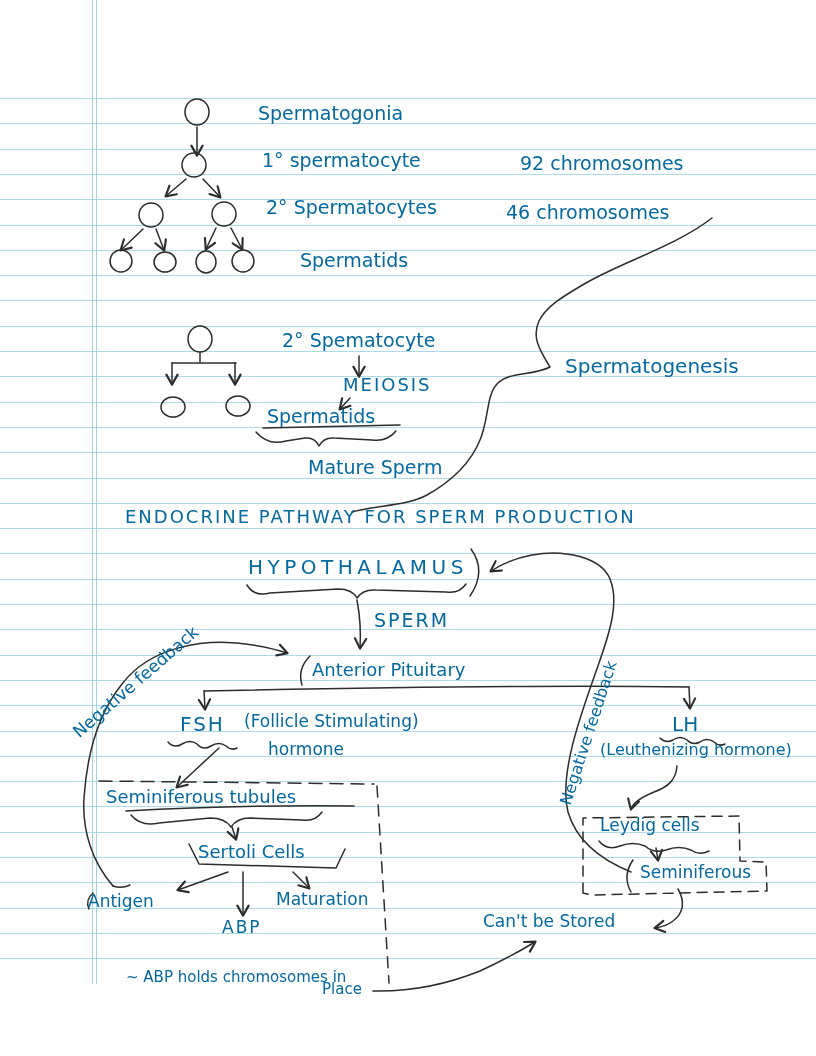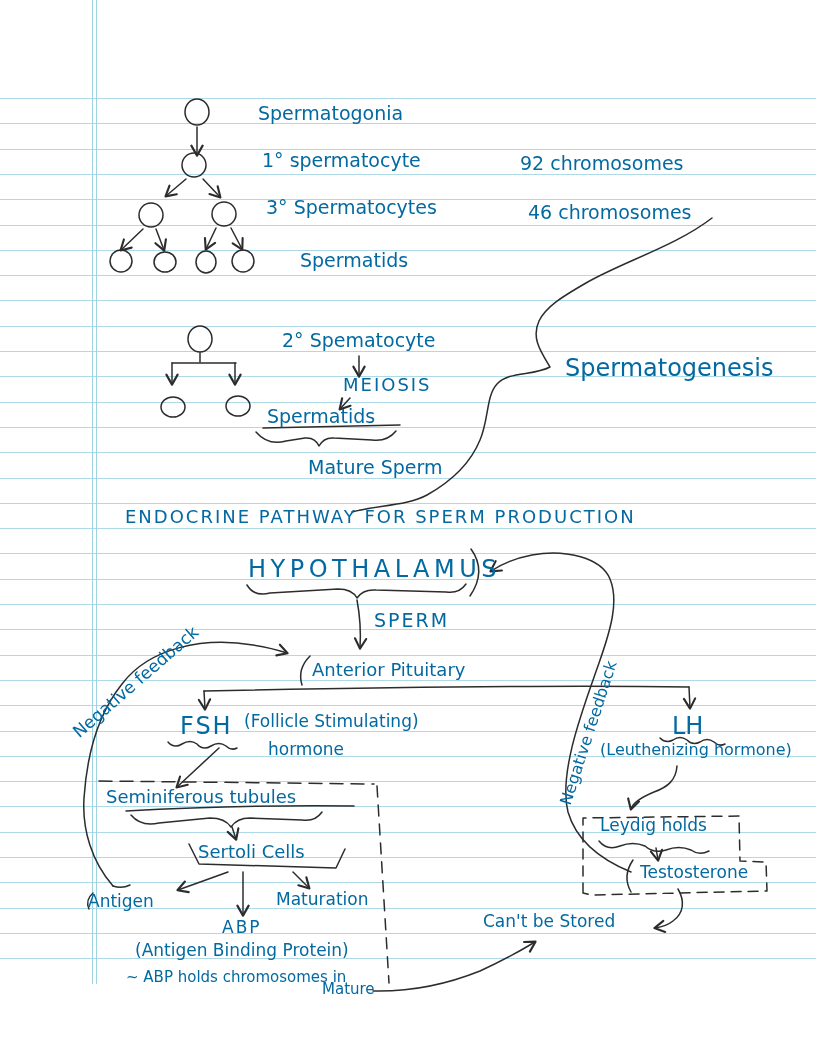--- a/index.html
+++ b/index.html
@@ -4,21 +4,21 @@
 <style>
   html,body{margin:0;padding:0;background:#e8e8e8;}
   .page{position:relative;width:816px;height:1056px;background:#ffffff;overflow:hidden;
         font-family:"DejaVu Sans",sans-serif;color:#0369a1;margin:0 auto;}
   .ruled{position:absolute;left:0;top:98px;width:816px;height:886px;
          background:repeating-linear-gradient(to bottom,#aedae7 0px,#aedae7 1px,transparent 1px,transparent 25.3px);}
   .vline{position:absolute;top:0;height:984px;width:1px;background:#9fd3e3;}
   .strokes{position:absolute;left:0;top:0;z-index:2;}
   .lbl{position:absolute;z-index:3;white-space:nowrap;line-height:1.05;}
   .fs15{font-size:15px}.fs16{font-size:16px}.fs17{font-size:17px}
-  .fs18{font-size:18px}.fs19{font-size:19px}.fs20{font-size:24px}.ls2{letter-spacing:2px}.ls4{letter-spacing:4.5px}
+  .fs18{font-size:18px}.fs19{font-size:19px}.fs20{font-size:20px}.ls2{letter-spacing:2px}.ls4{letter-spacing:4.5px}
   .nfl{transform:rotate(-41deg);transform-origin:0 0;}
   .nfr{transform:rotate(-72deg);transform-origin:0 0;}
 </style>
 </head>
 <body>
 
 <div class="page">
   <div class="ruled"></div>
   <div class="vline" style="left:92px"></div>
   <div class="vline" style="left:96px"></div>
@@ -94,22 +94,22 @@
       <path d="M599 841 q8 10 21 5 q13 -5 25 0 q9 8 21 4 q13 -5 25 0 q8 6 18 1"></path>
       <path d="M656 848 L658 860" marker-end="url(#ah)"></path>
       <path d="M678 889 C685 901 684 913 673 921 C668 925 661 927 655 928" marker-end="url(#ah)"></path>
       <path d="M373 991 C415 992 450 983 480 971 C500 962 520 951 535 942" marker-end="url(#ah)"></path>
     </g>
   </svg>
 
   <div class="lbl fs19" style="left:258px;top:104px">Spermatogonia</div>
   <div class="lbl fs19" style="left:262px;top:151px">1° spermatocyte</div>
   <div class="lbl fs19" style="left:520px;top:154px">92 chromosomes</div>
-  <div class="lbl fs19" style="left:266px;top:198px">3° Spermatocytes</div>
-  <div class="lbl fs19" style="left:528px;top:203px">46 chromosomes</div>
+  <div class="lbl fs19" style="left:266px;top:198px">2° Spermatocytes</div>
+  <div class="lbl fs19" style="left:506px;top:203px">46 chromosomes</div>
   <div class="lbl fs19" style="left:300px;top:251px">Spermatids</div>
 
   <div class="lbl fs19" style="left:282px;top:331px">2° Spematocyte</div>
   <div class="lbl fs18 ls2" style="left:343px;top:376px">MEIOSIS</div>
   <div class="lbl fs19" style="left:267px;top:407px">Spermatids</div>
   <div class="lbl fs19" style="left:308px;top:458px">Mature Sperm</div>
   <div class="lbl fs20" style="left:565px;top:356px">Spermatogenesis</div>
 
   <div class="lbl fs20 ls4" style="left:248px;top:557px">HYPOTHALAMUS</div>
   <div class="lbl fs18 ls2" style="left:125px;top:508px">ENDOCRINE PATHWAY FOR SPERM PRODUCTION</div>
@@ -120,19 +120,18 @@
   <div class="lbl fs20 ls2" style="left:180px;top:714px">FSH</div>
   <div class="lbl fs17" style="left:244px;top:713px">(Follicle Stimulating)</div>
   <div class="lbl fs17" style="left:268px;top:741px">hormone</div>
   <div class="lbl fs20" style="left:672px;top:714px">LH</div>
   <div class="lbl fs16" style="left:600px;top:742px">(Leuthenizing hormone)</div>
   <div class="lbl fs18" style="left:106px;top:788px">Seminiferous tubules</div>
   <div class="lbl fs18" style="left:198px;top:843px">Sertoli Cells</div>
   <div class="lbl fs17" style="left:88px;top:893px">Antigen</div>
   <div class="lbl fs17" style="left:276px;top:891px">Maturation</div>
   <div class="lbl fs17 ls2" style="left:222px;top:919px">ABP</div>
-  <div class="lbl fs17" style="left:135px;top:942px">(Antigen Binding Protein)</div>
   <div class="lbl fs15" style="left:126px;top:970px">~ ABP  holds chromosomes in</div>
-  <div class="lbl fs15" style="left:322px;top:982px">Mature</div>
-  <div class="lbl fs17" style="left:600px;top:817px">Leydig holds</div>
-  <div class="lbl fs17" style="left:640px;top:864px">Testosterone</div>
+  <div class="lbl fs15" style="left:322px;top:982px">Place</div>
+  <div class="lbl fs17" style="left:600px;top:817px">Leydig cells</div>
+  <div class="lbl fs17" style="left:640px;top:864px">Seminiferous</div>
   <div class="lbl fs17" style="left:483px;top:913px">Can't be Stored</div>
 </div>
 
 </body></html>

